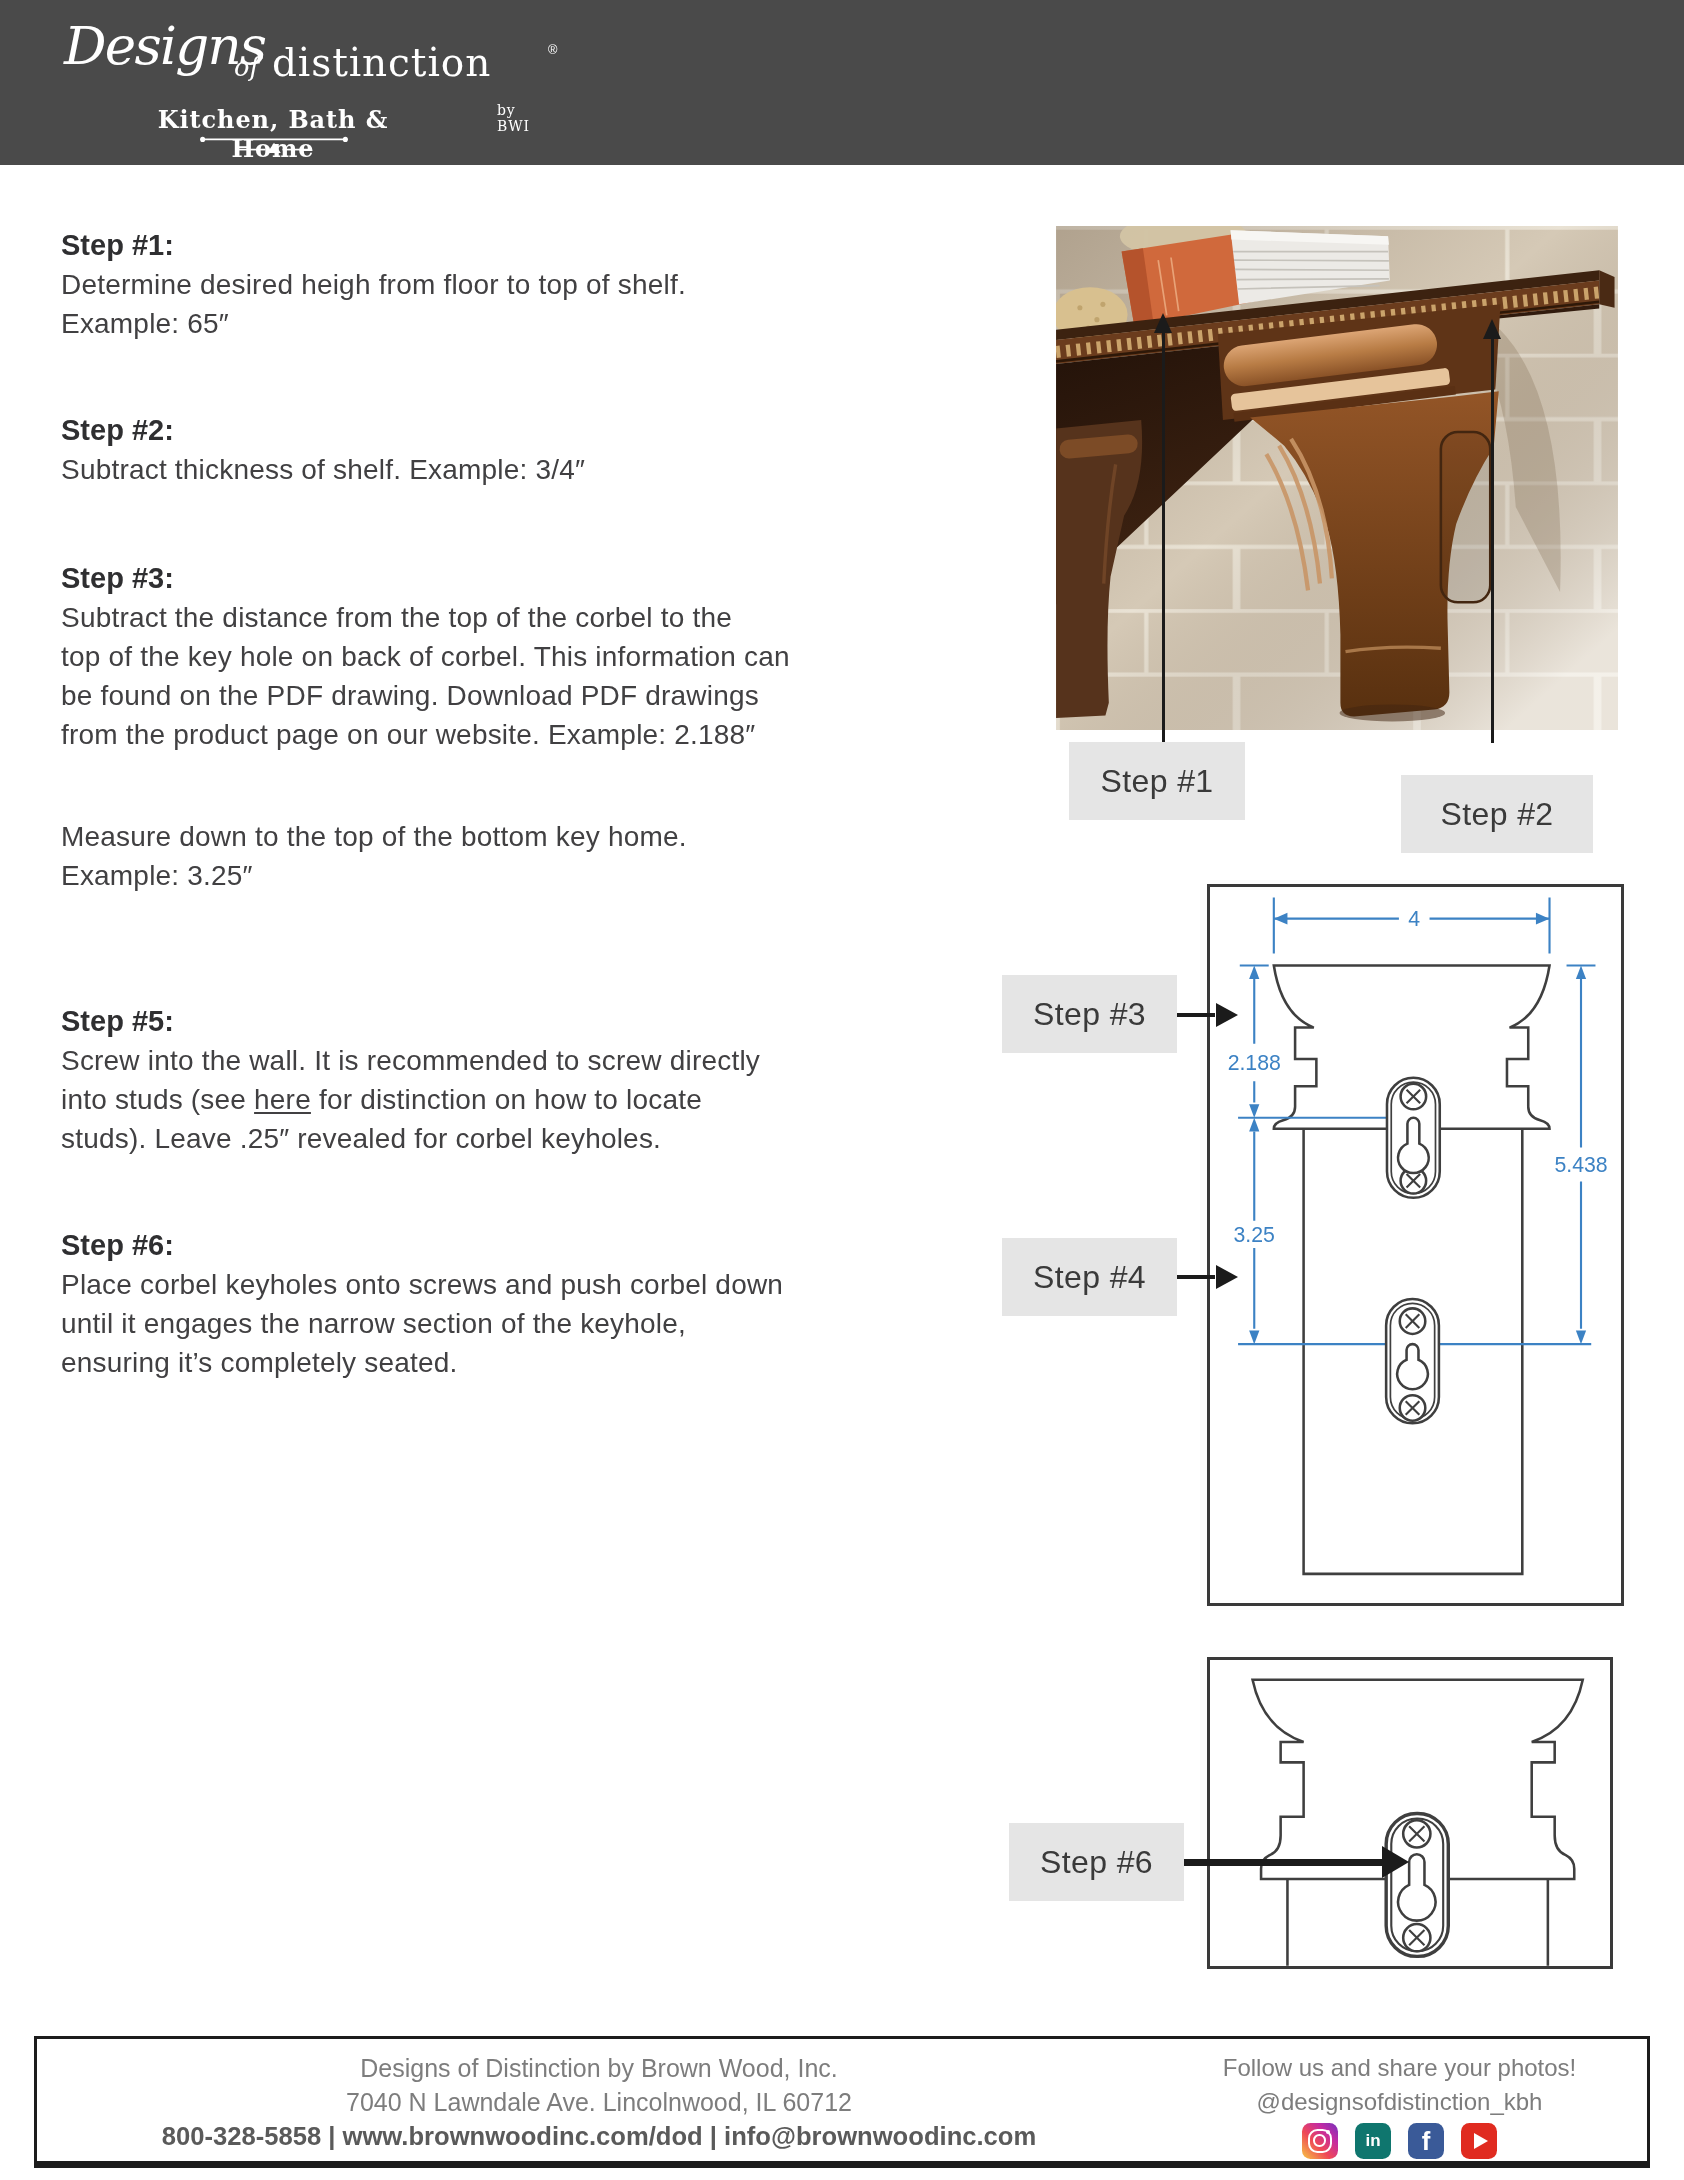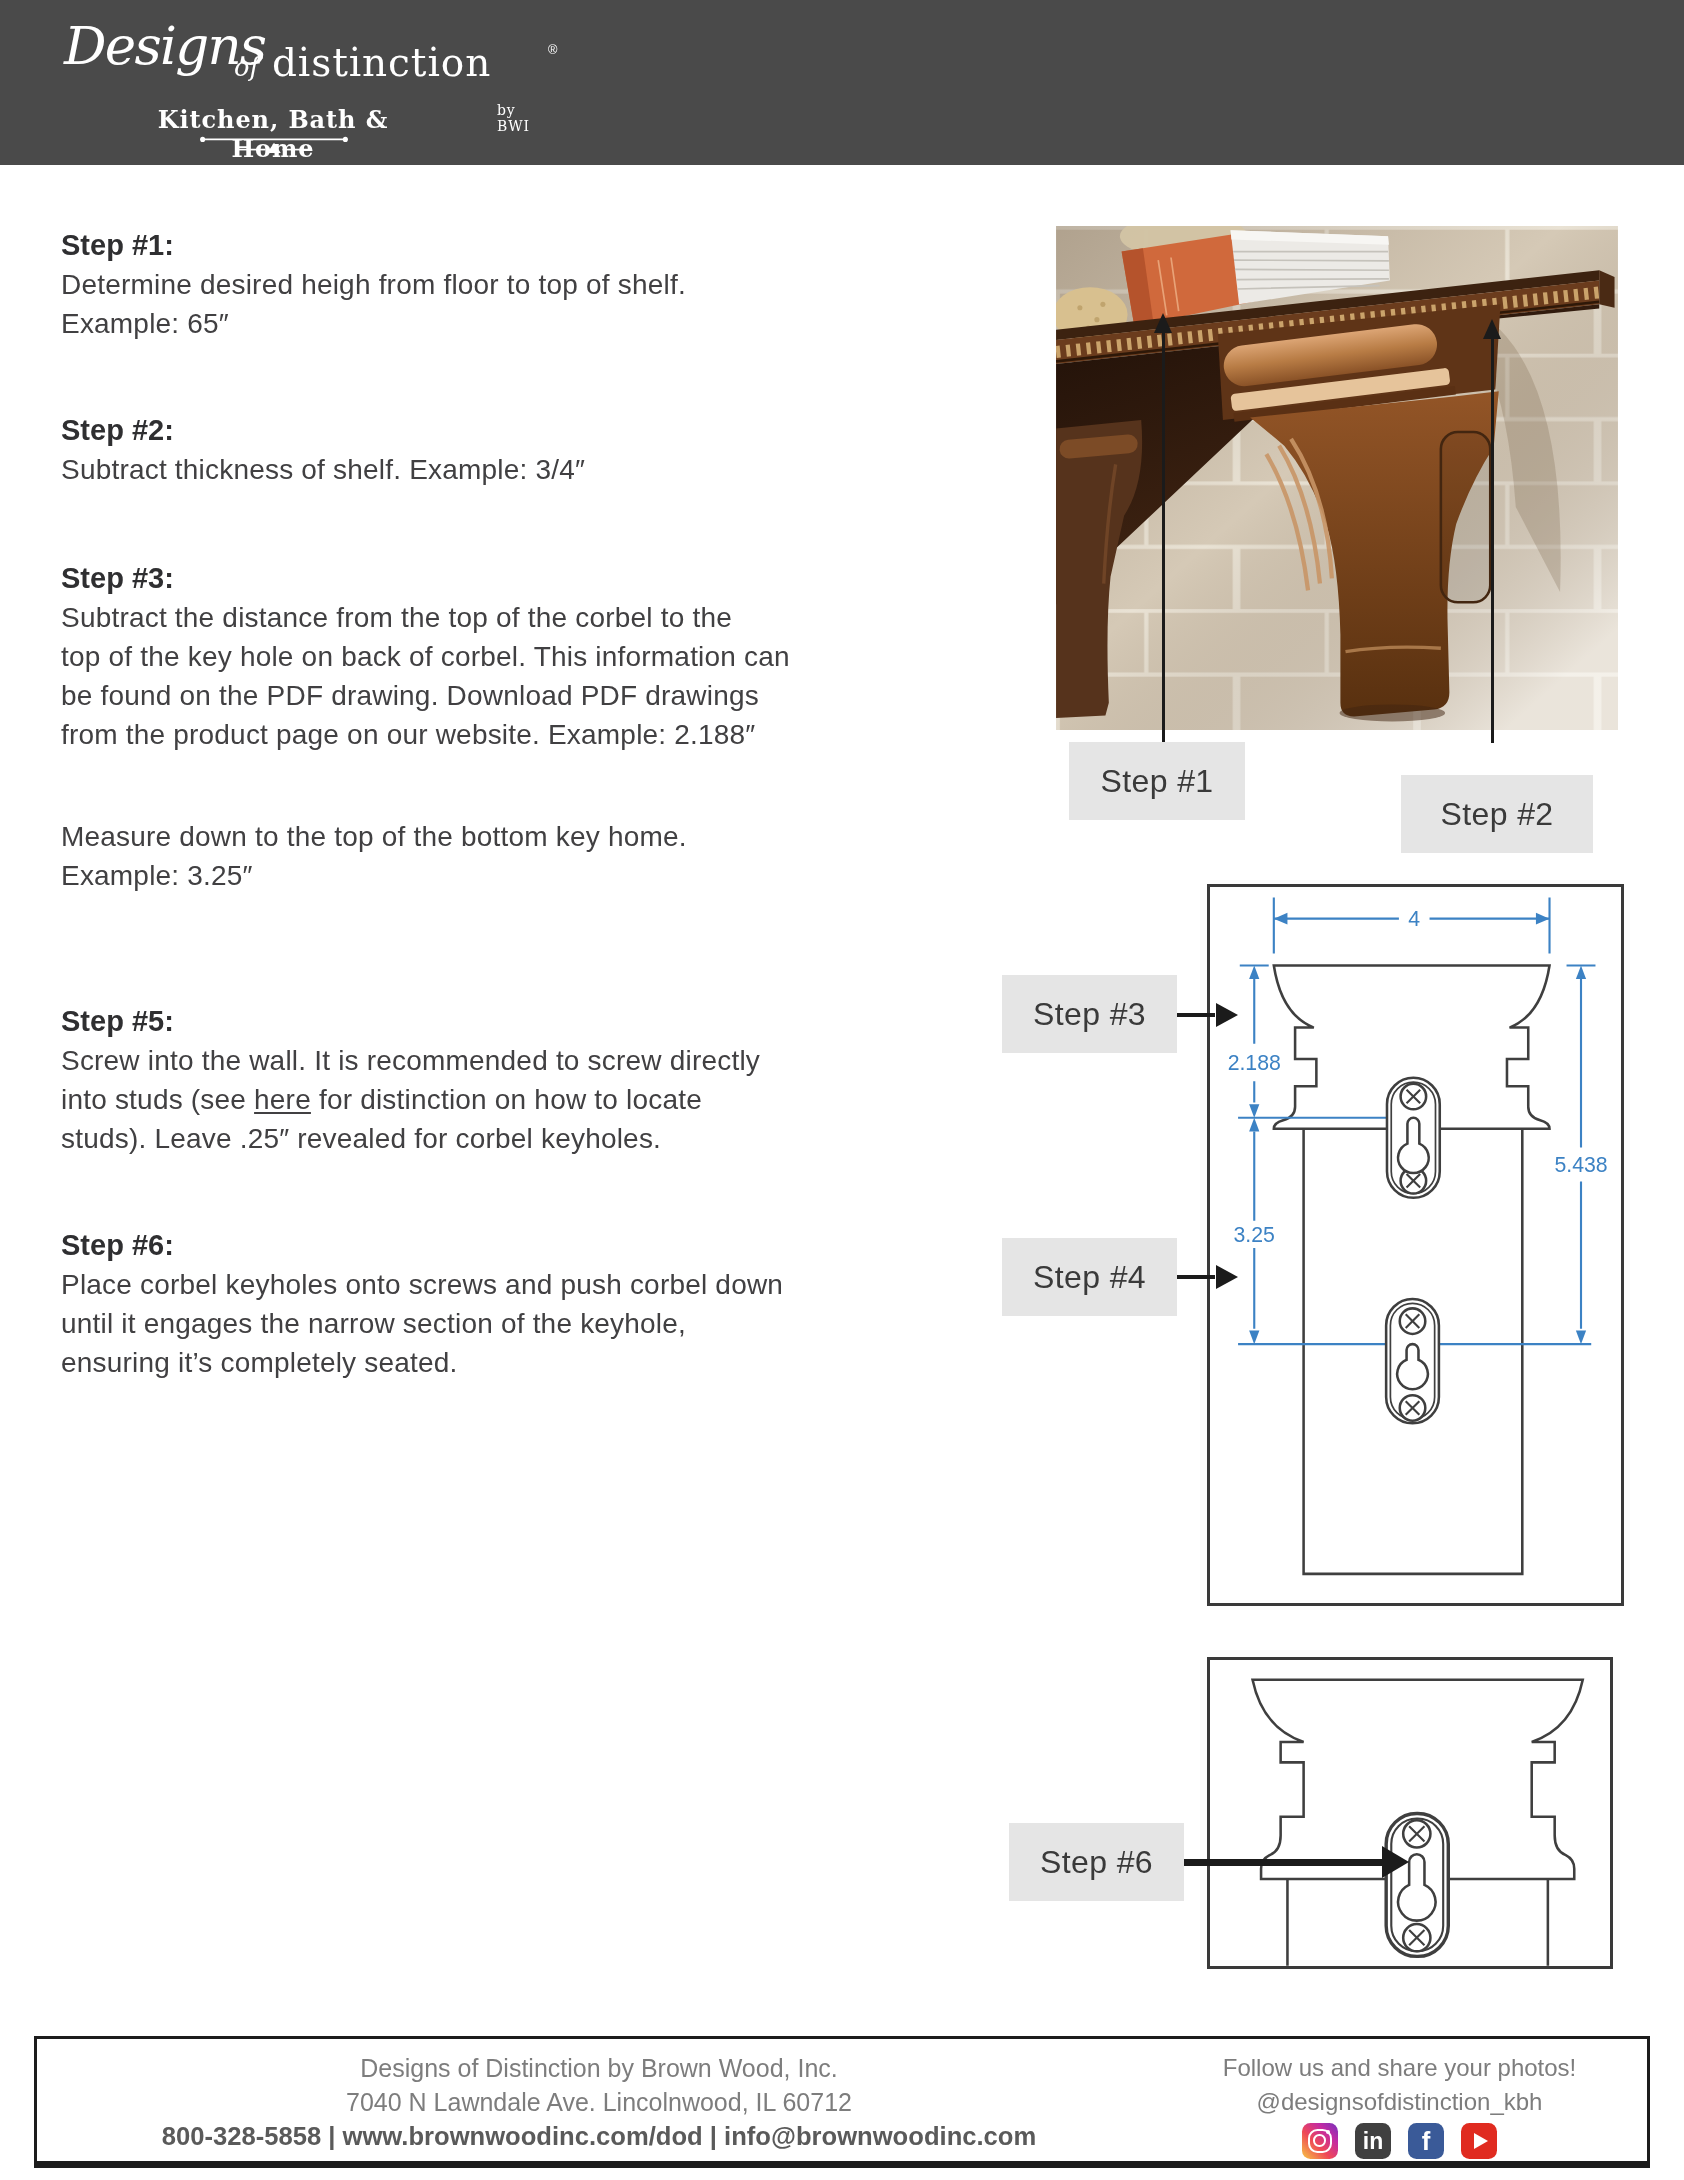--- a/index.html
+++ b/index.html
@@ -47,21 +47,21 @@
   .f-line{font-size:25px;line-height:34px;}
   .f-line.bold{font-size:25.6px;font-weight:bold;color:#5a5a5a;}
   .f-line.small{font-size:24px;}
   .social-row{display:flex;justify-content:center;gap:17px;margin-top:4.3px;}
   .sicon{width:36px;height:36px;border-radius:8.5px;position:relative;display:flex;
          align-items:center;justify-content:center;cursor:pointer;}
   .sicon.ig{background:linear-gradient(45deg,#f7c744 0%,#ef4956 40%,#c32aa3 72%,#7232bd 100%);}
   .ig-frame{position:absolute;inset:6px;border:2.6px solid #fff;border-radius:9.4px;}
   .ig-lens{position:absolute;left:11px;top:11px;width:8.5px;height:8.5px;border:2.6px solid #fff;border-radius:50%;}
   .ig-dot{position:absolute;right:7.7px;top:6.8px;width:4.3px;height:4.3px;background:#fff;border-radius:50%;}
-  .sicon.li{background:#404040;color:#fff;font-weight:bold;font-size:23px;}
+  .sicon.li{background:#0f766e;color:#fff;font-weight:bold;font-size:17px;}
   .sicon.fb{background:#3a5a98;color:#fff;font-weight:bold;font-size:25.6px;}
   .sicon.yt{background:#e02b20;}
   .yt-play{width:0;height:0;border-top:8.5px solid transparent;border-bottom:8.5px solid transparent;
            border-left:14.5px solid #fff;margin-left:3.4px;}
 </style>
 </head>
 <body>
 
 <div class="page">
 

